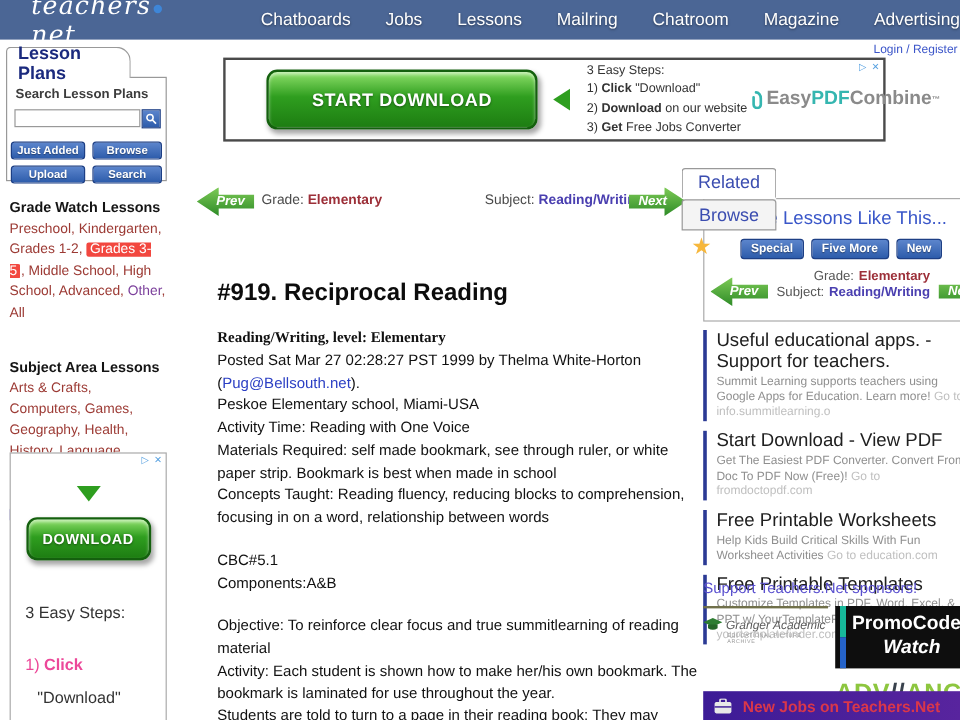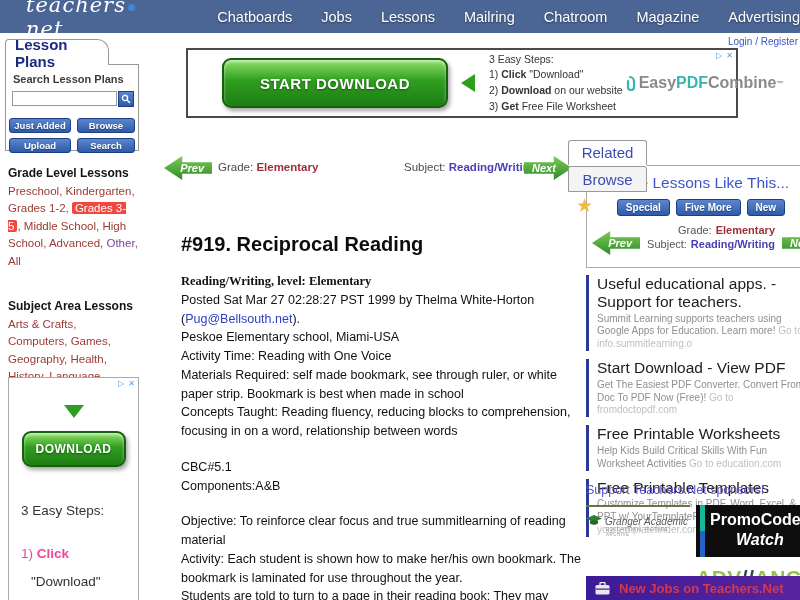--- a/index.html
+++ b/index.html
@@ -186,21 +186,21 @@
     <div class="btn-grid">
 
     <button class="blue-btn">Just Added</button>
         <button class="blue-btn">Browse</button>
         <button class="blue-btn">Upload</button>
         <button class="blue-btn">Search</button>
       </div>
   </div>
 
   <div class="side-section sec-grade">
-    <h3>Grade Level Lessons</h3>
+    <h3>Grade Watch Lessons</h3>
     <div class="lnk-list">
       
     <span class="lnk-wrap"><a class="lnk">Preschool</a></span><span class="lnk-wrap"><a class="lnk">Kindergarten</a></span><span class="lnk-wrap"><a class="lnk">Grades 1-2</a></span><span class="lnk-wrap"><a class="lnk hl-red">Grades 3-5</a></span><span class="lnk-wrap"><a class="lnk">Middle School</a></span><span class="lnk-wrap"><a class="lnk">High School</a></span><span class="lnk-wrap"><a class="lnk">Advanced</a></span><span class="lnk-wrap"><a class="lnk visited">Other</a></span><span class="lnk-wrap"><a class="lnk">All</a></span></div>
   </div>
 
   <div class="side-section sec-subject">
     <h3>Subject Area Lessons</h3>
     <div class="lnk-list">
       
     <span class="lnk-wrap"><a class="lnk">Arts &amp; Crafts</a></span><span class="lnk-wrap"><a class="lnk">Computers</a></span><span class="lnk-wrap"><a class="lnk">Games</a></span><span class="lnk-wrap"><a class="lnk">Geography</a></span><span class="lnk-wrap"><a class="lnk">Health</a></span><span class="lnk-wrap"><a class="lnk">History</a></span><span class="lnk-wrap"><a class="lnk">Language</a></span><span class="lnk-wrap"><a class="lnk">Literature</a></span><span class="lnk-wrap"><a class="lnk">Math</a></span><span class="lnk-wrap"><a class="lnk">Music</a></span><span class="lnk-wrap"><a class="lnk">Phys Ed</a></span><span class="lnk-wrap"><a class="lnk hl-purple">Reading/Writing</a></span><span class="lnk-wrap"><a class="lnk">Science</a></span><span class="lnk-wrap"><a class="lnk">Social Studies</a></span><span class="lnk-wrap"><a class="lnk">Special Ed</a></span><span class="lnk-wrap"><a class="lnk">Other</a></span></div>
@@ -218,21 +218,21 @@
   <div class="banner">
     <span class="adchoices"><span>▷</span> <span>✕</span></span>
     <button class="green-btn start-btn">START DOWNLOAD</button>
     <div class="tri-left"></div>
     <div class="banner-steps">
       <div>3 Easy Steps:</div>
       <div>
 
       <div><span>1) </span><span class="bold">Click</span><span> "Download"</span></div>
           <div><span>2) </span><span class="bold">Download</span><span> on our website</span></div>
-          <div><span>3) </span><span class="bold">Get</span><span> Free File Worksheet</span></div>
+          <div><span>3) </span><span class="bold">Get</span><span> Free Jobs Converter</span></div>
         </div>
     </div>
     <div class="brand">
       <svg width="14" height="16" viewBox="0 0 14 16">
         <path d="M7 2 a4 5 0 0 1 4 5 v5 a3 3 0 0 1 -6 0 v-6" fill="none" stroke="#35b6b0" stroke-width="2.2" stroke-linecap="round"></path>
       </svg>
       <span>Easy</span>
         <span class="pdf">PDF</span>
         <span>Combine</span>
         <span class="tm">™</span>

